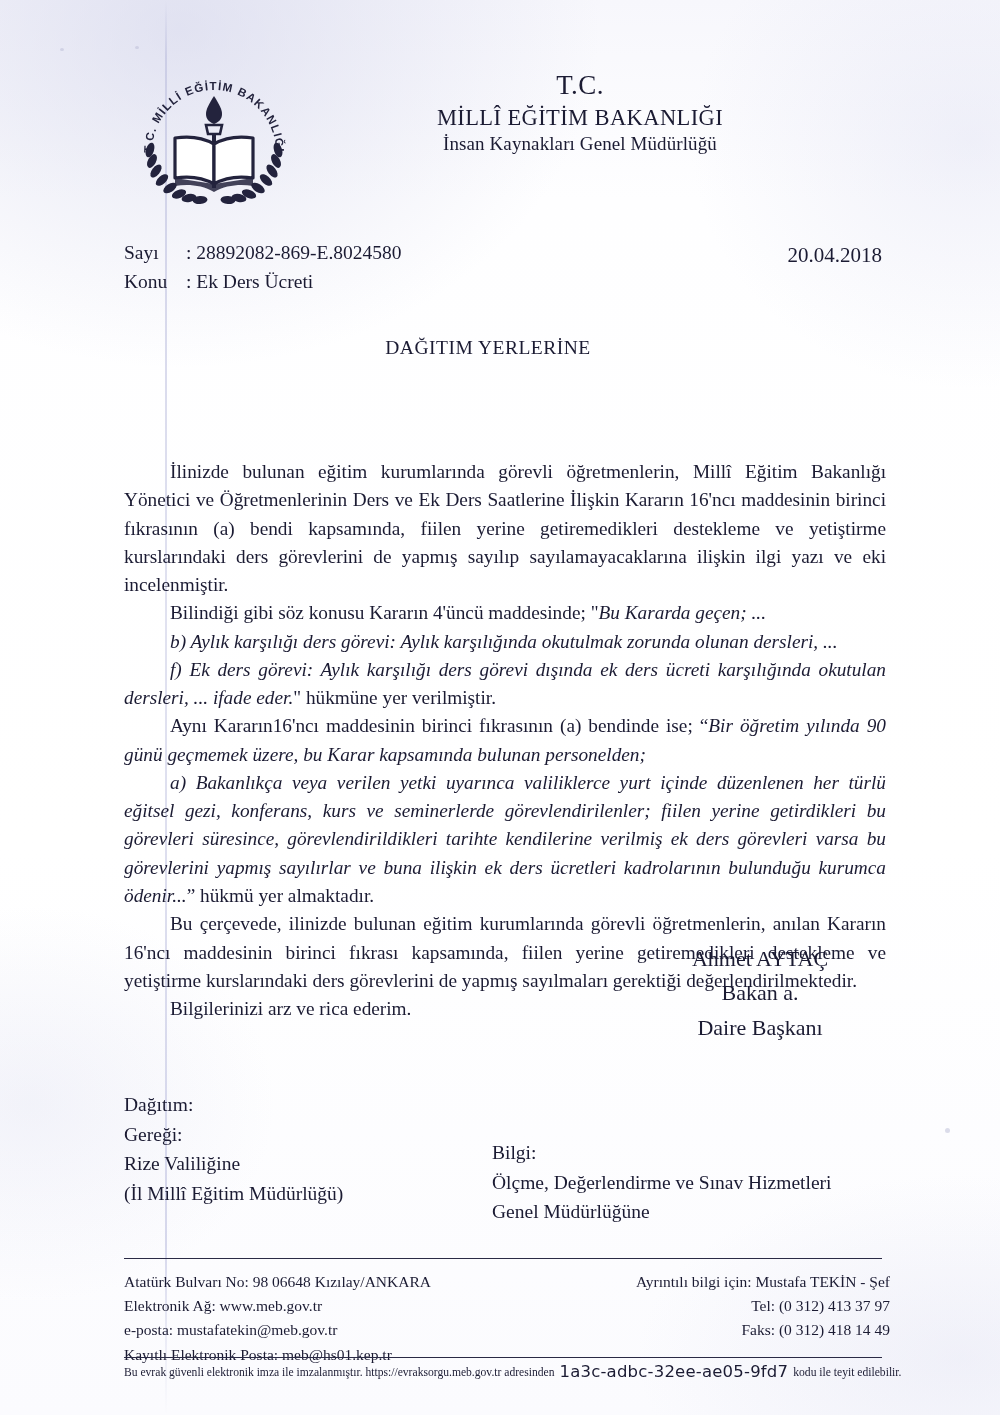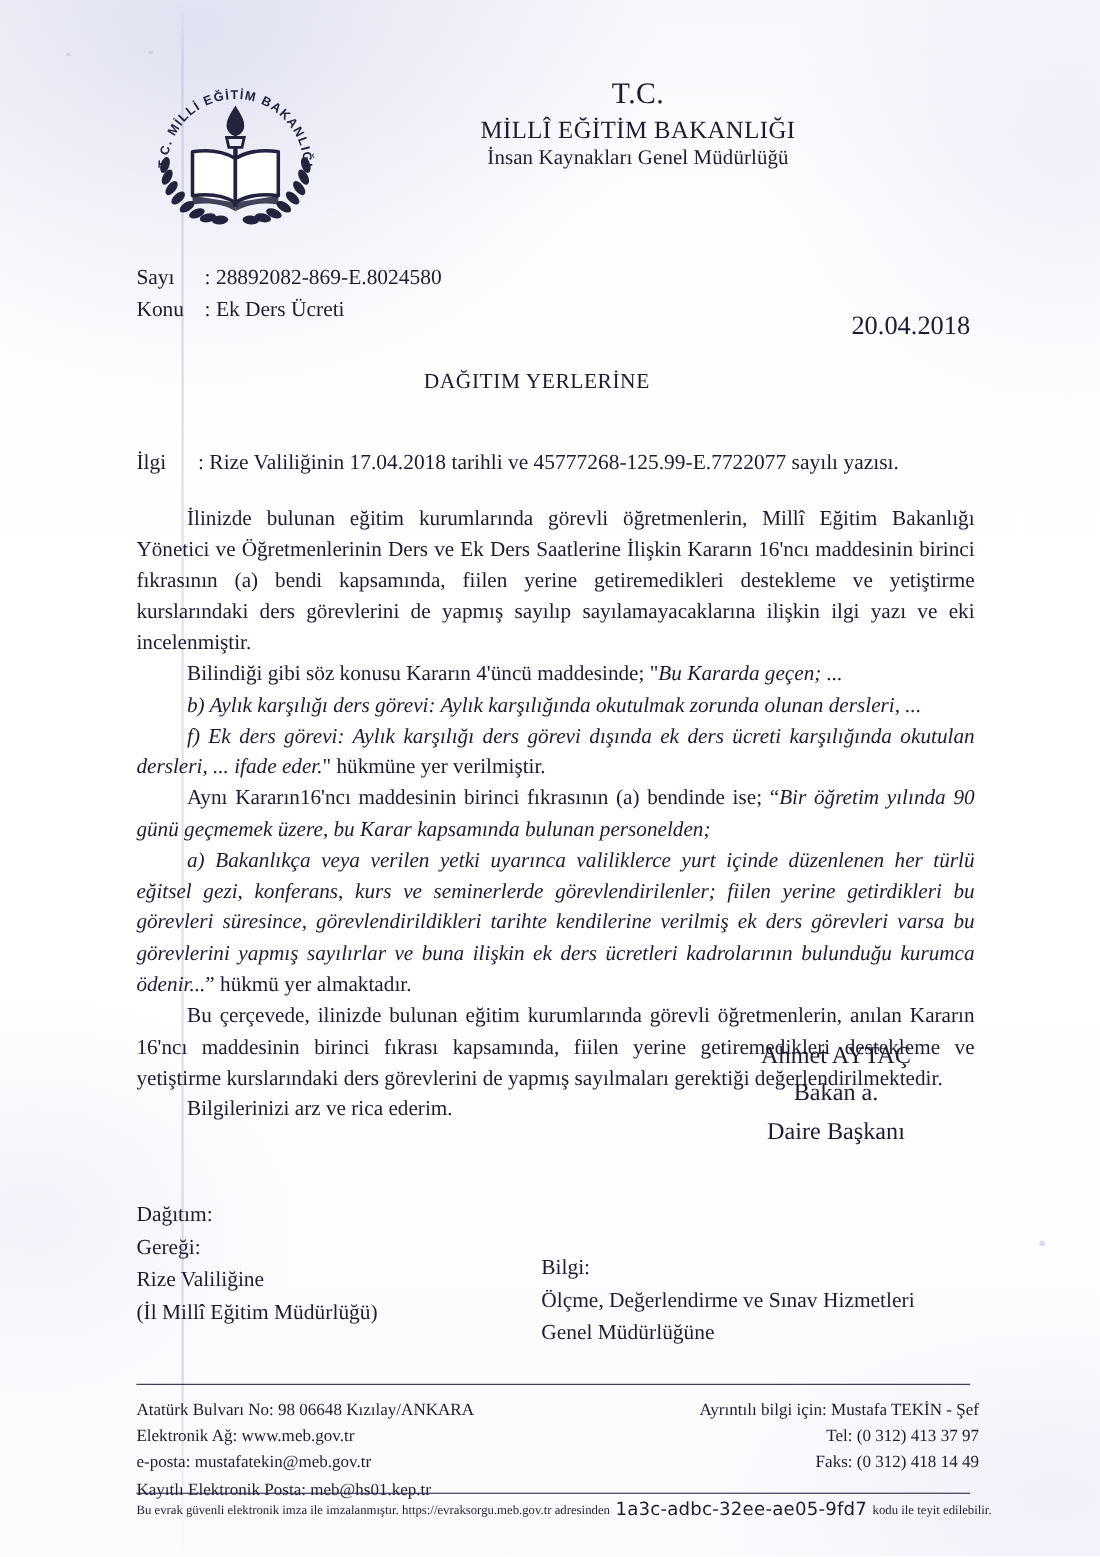--- a/index.html
+++ b/index.html
@@ -93,23 +93,22 @@
     font-size: 19.5px;
     line-height: 1.50;
   }
   .meta-row { display: flex; align-items: baseline; }
   .meta-key { width: 62px; flex: none; }
   .meta-val { flex: 1 1 auto; }
   .meta-date {
     position: absolute;
     right: 0;
     top: 2px;
-    font-size: 24px;
+    font-size: 21px;
     white-space: nowrap;
-    margin-top: 39px;
   }
 
   
   .addressee {
     position: absolute;
     top: 337px;
     left: 0;
     right: 0;
     text-align: center;
     font-size: 19.5px;
@@ -311,24 +310,20 @@
       </div>
       <div class="meta-row">
         <span class="meta-key">Konu</span>
         <span class="meta-val">: Ek Ders Ücreti</span>
       </div>
       <div class="meta-date">20.04.2018</div>
     </div>
 
     <div class="addressee">DAĞITIM YERLERİNE</div>
 
-    <div class="ilgi">
-      <span class="ilgi-key">İlgi</span>
-      <span class="ilgi-val">: Rize Valiliğinin 17.04.2018 tarihli ve 45777268-125.99-E.7722077 sayılı yazısı.</span>
-    </div>
 
     <div class="body-text">
 
       <p>İlinizde bulunan eğitim kurumlarında görevli öğretmenlerin, Millî Eğitim Bakanlığı Yönetici ve Öğretmenlerinin Ders ve Ek Ders Saatlerine İlişkin Kararın 16'ncı maddesinin birinci fıkrasının (a) bendi kapsamında, fiilen yerine getiremedikleri destekleme ve yetiştirme kurslarındaki ders görevlerini de yapmış sayılıp sayılamayacaklarına ilişkin ilgi yazı ve eki incelenmiştir.</p>
 
       <p><span>Bilindiği gibi söz konusu Kararın 4'üncü maddesinde; "</span><i>Bu Kararda geçen; ...</i></p>
 
       <p><i>b) Aylık karşılığı ders görevi: Aylık karşılığında okutulmak zorunda olunan dersleri, ...</i></p>
 
       <p><i>f) Ek ders görevi: Aylık karşılığı ders görevi dışında ek ders ücreti karşılığında okutulan dersleri, ... ifade eder.</i><span>" hükmüne yer verilmiştir.</span></p>

